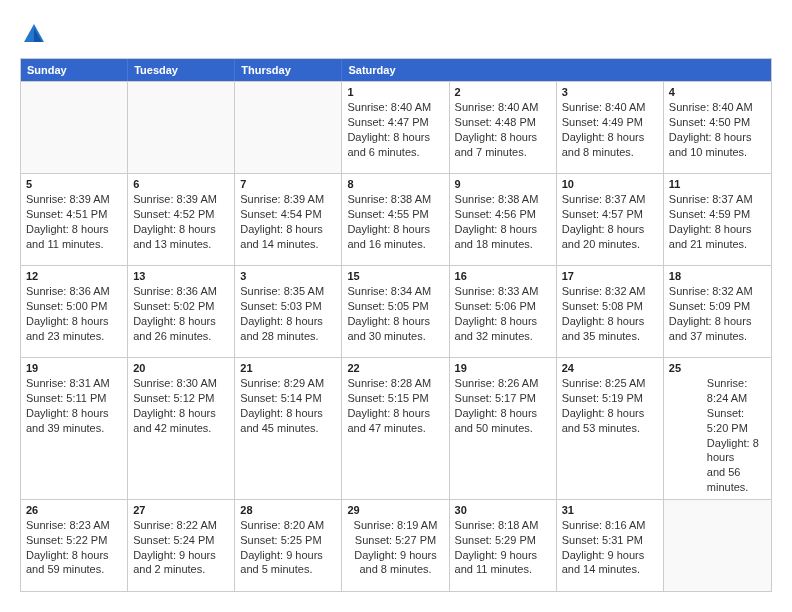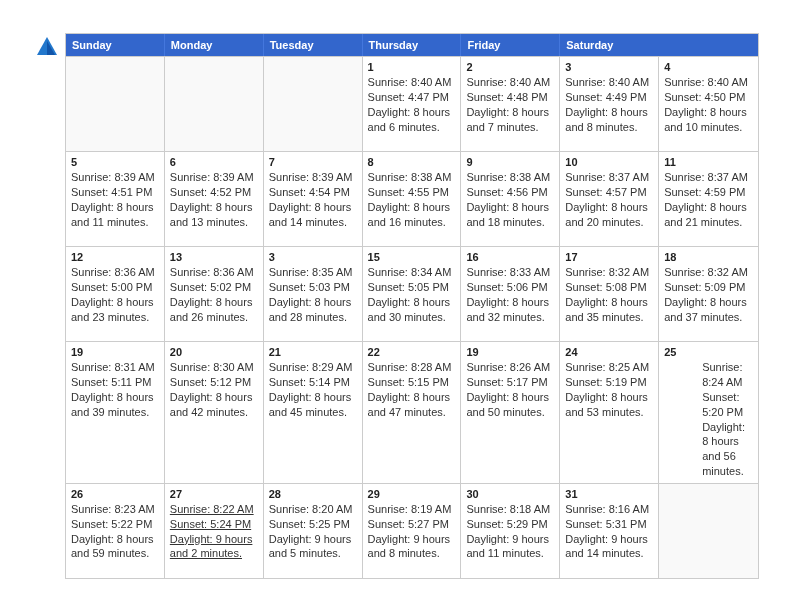--- a/index.html
+++ b/index.html
@@ -6,23 +6,23 @@
     body {
       font-family: Arial, sans-serif;
       background: #fff;
       width: 792px;
       height: 612px;
       overflow: hidden;
     }
     .page {
       width: 792px;
       height: 612px;
-      padding: 33px;
-      display: flex;
-      flex-direction: row;
+      padding: 20px;
+      display: flex;
+      flex-direction: column;
     }
     .header {
       display: flex;
       justify-content: space-between;
       align-items: flex-start;
       margin-bottom: 10px;
     }
     .logo {
       display: flex;
       align-items: center;
@@ -120,24 +120,22 @@
     </div>
     <div class="title-section">
       <div class="month-title"></div>
       <div class="location"></div>
     </div>
   </div>
 
   <div class="calendar">
     <div class="cal-header">
     <div class="cal-header-cell">Sunday</div>
-        <div class="cal-header-cell">Monday</div>
         <div class="cal-header-cell">Tuesday</div>
         <div class="cal-header-cell">Thursday</div>
-        <div class="cal-header-cell">Friday</div>
         <div class="cal-header-cell">Saturday</div>
       </div>
     <div class="cal-body">
     <div class="cal-row">
           <div class="cal-cell empty"></div>
           <div class="cal-cell empty"></div>
           <div class="cal-cell empty"></div>
           <div class="cal-cell">
             <div class="day-num">1</div>
             <div class="cell-text" style="white-space: pre-line;">Sunrise: 8:40 AM
@@ -323,35 +321,35 @@
         <div class="cal-row">
           <div class="cal-cell">
             <div class="day-num">26</div>
             <div class="cell-text" style="white-space: pre-line;">Sunrise: 8:23 AM
 Sunset: 5:22 PM
 Daylight: 8 hours
 and 59 minutes.</div>
           </div>
           <div class="cal-cell">
             <div class="day-num">27</div>
-            <div class="cell-text" style="white-space: pre-line; text-decoration: underline;">Sunrise: 8:22 AM
+            <div class="cell-text" style="white-space: pre-line;">Sunrise: 8:22 AM
 Sunset: 5:24 PM
 Daylight: 9 hours
 and 2 minutes.</div>
           </div>
           <div class="cal-cell">
             <div class="day-num">28</div>
             <div class="cell-text" style="white-space: pre-line;">Sunrise: 8:20 AM
 Sunset: 5:25 PM
 Daylight: 9 hours
 and 5 minutes.</div>
           </div>
           <div class="cal-cell">
             <div class="day-num">29</div>
-            <div class="cell-text" style="white-space: pre-line;">Sunrise: 8:19 AM
+            <div class="cell-text" style="white-space: pre-line; text-align: center;">Sunrise: 8:19 AM
 Sunset: 5:27 PM
 Daylight: 9 hours
 and 8 minutes.</div>
           </div>
           <div class="cal-cell">
             <div class="day-num">30</div>
             <div class="cell-text" style="white-space: pre-line;">Sunrise: 8:18 AM
 Sunset: 5:29 PM
 Daylight: 9 hours
 and 11 minutes.</div>

